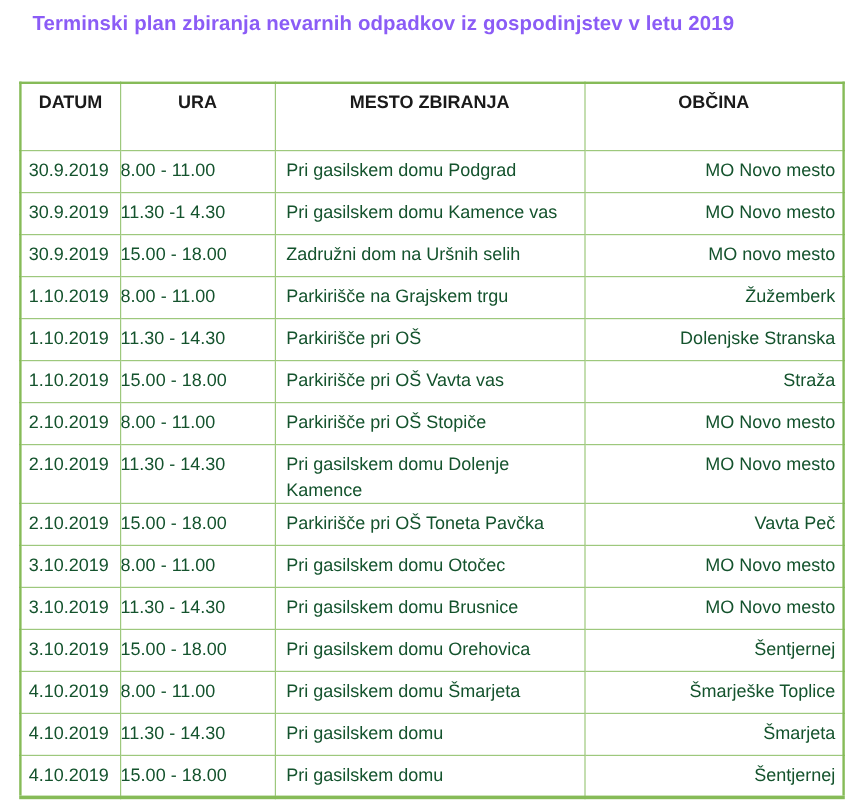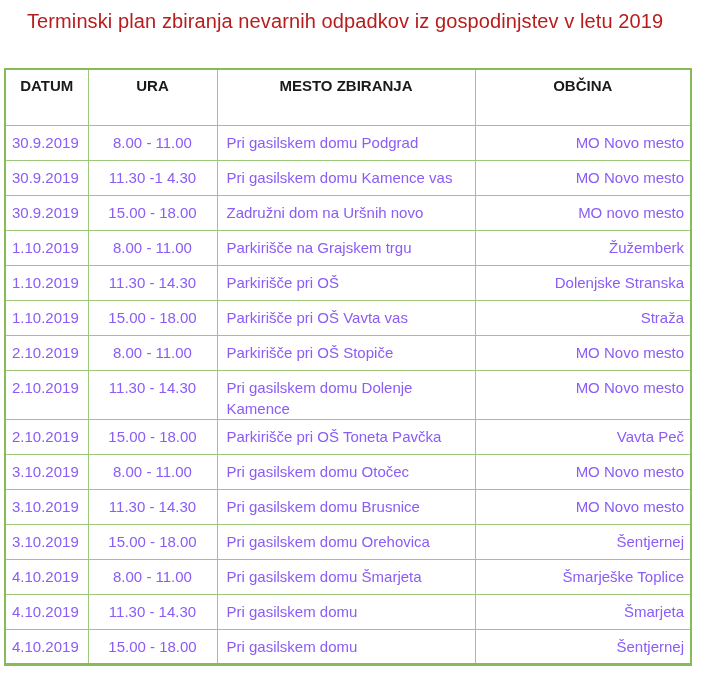--- a/index.html
+++ b/index.html
@@ -6,29 +6,29 @@
   html, body {
     width: 708px; height: 677px;
     background: #ffffff;
     font-family: "Liberation Sans", "DejaVu Sans", sans-serif;
     overflow: hidden;
   }
   .page { position: relative; width: 708px; height: 677px; }
   .page-title {
     position: absolute;
     left: 27px; top: 10px;
-    font-size: 20px;
-    font-weight: normal;
-    color: #b91c1c;
+    font-size: 17px;
+    font-weight: bold;
+    color: #8b5cf6;
     letter-spacing: 0.1px;
     white-space: nowrap;
   }
   table.schedule {
     position: absolute;
-    left: 4px; top: 68px;
+    left: 16px; top: 68px;
     width: 686px;
     border-collapse: collapse;
     table-layout: fixed;
     padding-left: 11px;
   }
   table.schedule col.c1 { width: 83px; }
   table.schedule col.c2 { width: 129px; }
   table.schedule col.c3 { width: 258px; }
   table.schedule col.c4 { width: 216px; }
   table.schedule { border: 2px solid #86BB58; border-bottom-width: 3px; }
@@ -41,25 +41,25 @@
   table.schedule th {
     height: 56px;
     padding-top: 7px;
     font-weight: bold;
     color: #1a1a1a;
     text-align: center;
   }
   table.schedule td {
     height: 35px;
     padding-top: 6px;
-    color: #8b5cf6;
+    color: #14532d;
     line-height: 21px;
   }
   td.col-datum  { text-align: left;  padding-left: 6px;  }
-  td.col-ura    { text-align: center; }
+  td.col-ura    { text-align: left; }
   td.col-mesto  { text-align: left;  padding-left: 9px; padding-right: 6px; }
   td.col-obcina { text-align: right;  padding-left: 9px; padding-right: 6px; }
 </style>
 </head>
 <body>
 
 <div class="page">
   <div class="page-title">Terminski plan zbiranja nevarnih odpadkov iz gospodinjstev v letu 2019</div>
 
   <table class="schedule">
@@ -86,21 +86,21 @@
         </tr>
         <tr>
           <td class="col-datum">30.9.2019</td>
           <td class="col-ura">11.30 -1 4.30</td>
           <td class="col-mesto">Pri gasilskem domu Kamence vas</td>
           <td class="col-obcina">MO Novo mesto</td>
         </tr>
         <tr>
           <td class="col-datum">30.9.2019</td>
           <td class="col-ura">15.00 - 18.00</td>
-          <td class="col-mesto">Zadružni dom na Uršnih novo</td>
+          <td class="col-mesto">Zadružni dom na Uršnih selih</td>
           <td class="col-obcina">MO novo mesto</td>
         </tr>
         <tr>
           <td class="col-datum">1.10.2019</td>
           <td class="col-ura">8.00 - 11.00</td>
           <td class="col-mesto">Parkirišče na Grajskem trgu</td>
           <td class="col-obcina">Žužemberk</td>
         </tr>
         <tr>
           <td class="col-datum">1.10.2019</td>

